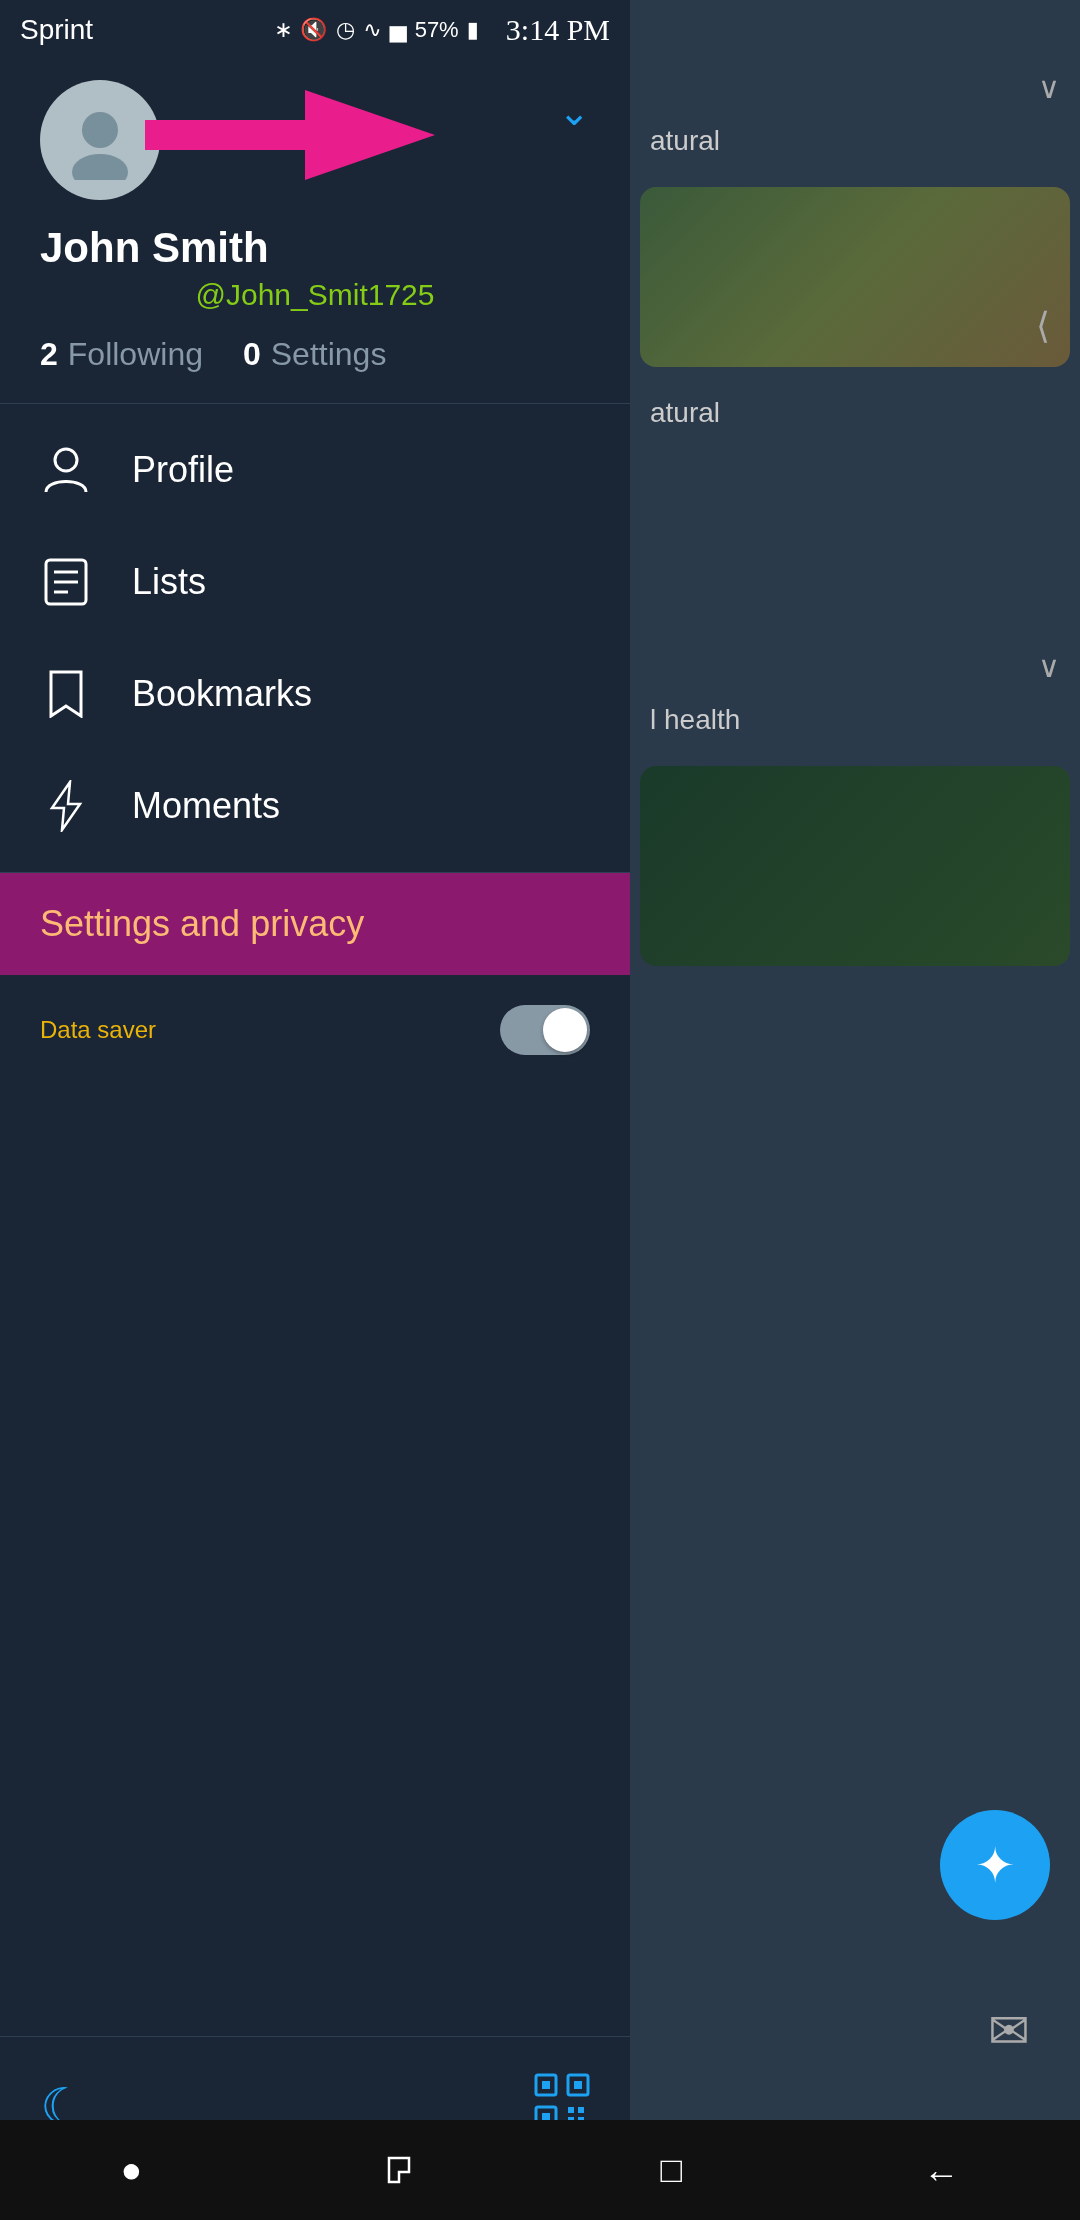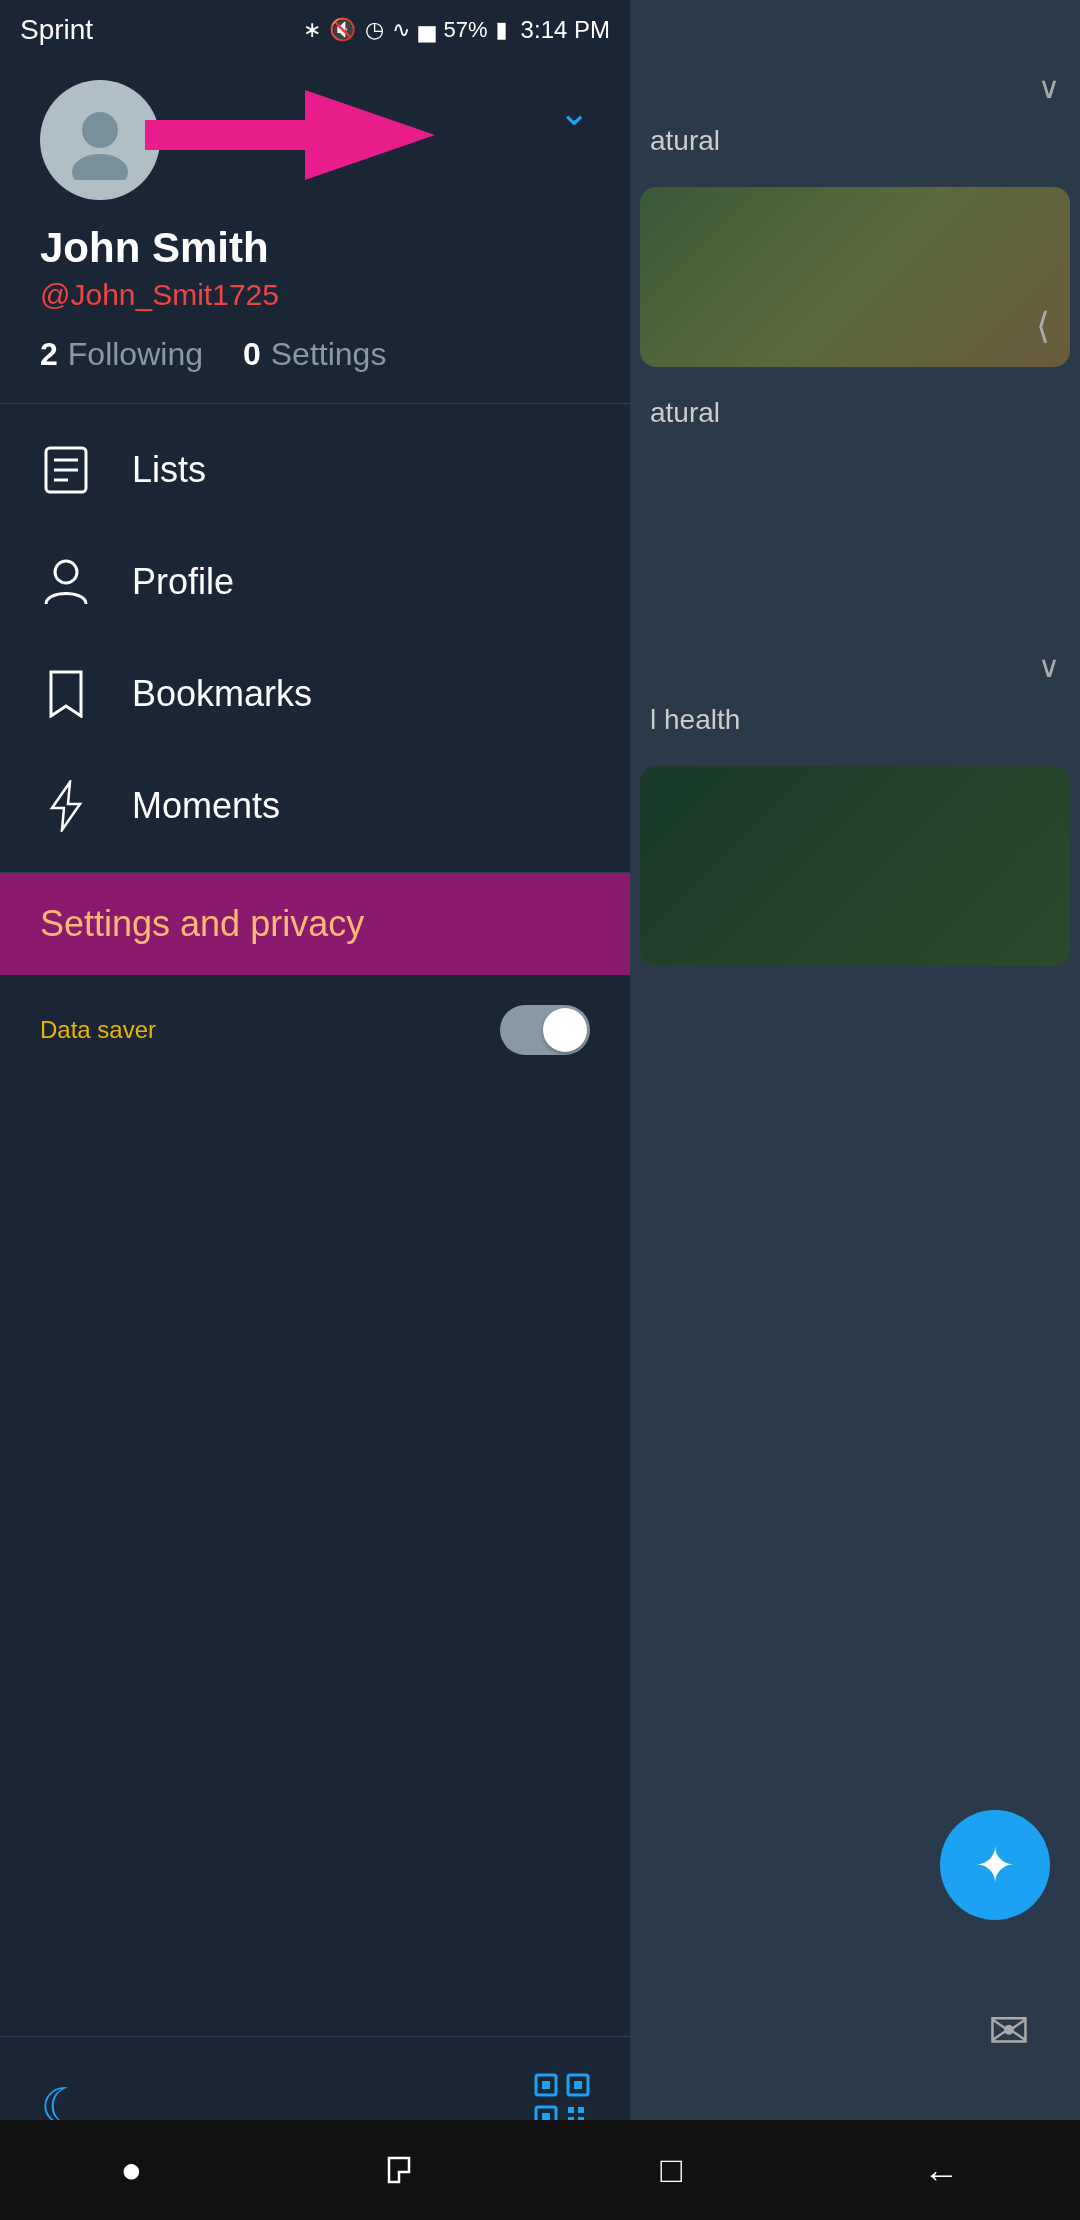--- a/index.html
+++ b/index.html
@@ -114,23 +114,24 @@
     .status-icons {
       display: flex;
       align-items: center;
       gap: 8px;
       color: #ffffff;
       font-size: 22px;
     }
 
     .status-time {
       color: #ffffff;
-      font-size: 24px;
+      font-size: 30px;
       font-weight: 500;
-      margin-left: 5px;
+      margin-left: 19px;
+      font-family: Liberation Serif, serif;
     }
 
     
     .drawer {
       position: absolute;
       top: 0;
       left: 0;
       width: 630px;
       height: 2176px;
       background: #1a2535;
@@ -176,23 +177,24 @@
     }
 
     .user-name {
       color: #ffffff;
       font-size: 42px;
       font-weight: 700;
       margin-bottom: 6px;
     }
 
     .user-handle {
-      color: #ef4444;
+      color: #84cc16;
       font-size: 30px;
       margin-bottom: 24px;
+      text-align: center;
     }
 
     .stats-row {
       display: flex;
       align-items: center;
       gap: 40px;
     }
 
     .stat-item {
       display: flex;
@@ -427,37 +429,37 @@
     </div>
   </div>
 
   <div class="divider"></div>
 
   <div class="menu-section">
 
     <div class="menu-item">
       <div class="menu-icon">
         <svg width="44" height="48" viewBox="0 0 44 48" fill="none">
+          <circle cx="22" cy="14" r="11" stroke="white" stroke-width="3" fill="none"></circle>
+          <path d="M2 46 C2 32 42 32 42 46" stroke="white" stroke-width="3" fill="none"></path>
+        </svg>
+      </div>
+      <span class="menu-label">Profile</span>
+    </div>
+
+    <div class="menu-item">
+      <div class="menu-icon">
+        <svg width="44" height="48" viewBox="0 0 44 48" fill="none">
           <rect x="2" y="2" width="40" height="44" rx="4" stroke="white" stroke-width="3" fill="none"></rect>
           <line x1="10" y1="14" x2="34" y2="14" stroke="white" stroke-width="3"></line>
           <line x1="10" y1="24" x2="34" y2="24" stroke="white" stroke-width="3"></line>
           <line x1="10" y1="34" x2="24" y2="34" stroke="white" stroke-width="3"></line>
         </svg>
       </div>
       <span class="menu-label">Lists</span>
-    </div>
-
-    <div class="menu-item">
-      <div class="menu-icon">
-        <svg width="44" height="48" viewBox="0 0 44 48" fill="none">
-          <circle cx="22" cy="14" r="11" stroke="white" stroke-width="3" fill="none"></circle>
-          <path d="M2 46 C2 32 42 32 42 46" stroke="white" stroke-width="3" fill="none"></path>
-        </svg>
-      </div>
-      <span class="menu-label">Profile</span>
     </div>
 
     <div class="menu-item">
       <div class="menu-icon">
         <svg width="38" height="48" viewBox="0 0 38 48" fill="none">
           <path d="M4 2 H34 V46 L19 36 L4 46 Z" stroke="white" stroke-width="3" fill="none"></path>
         </svg>
       </div>
       <span class="menu-label">Bookmarks</span>
     </div>

